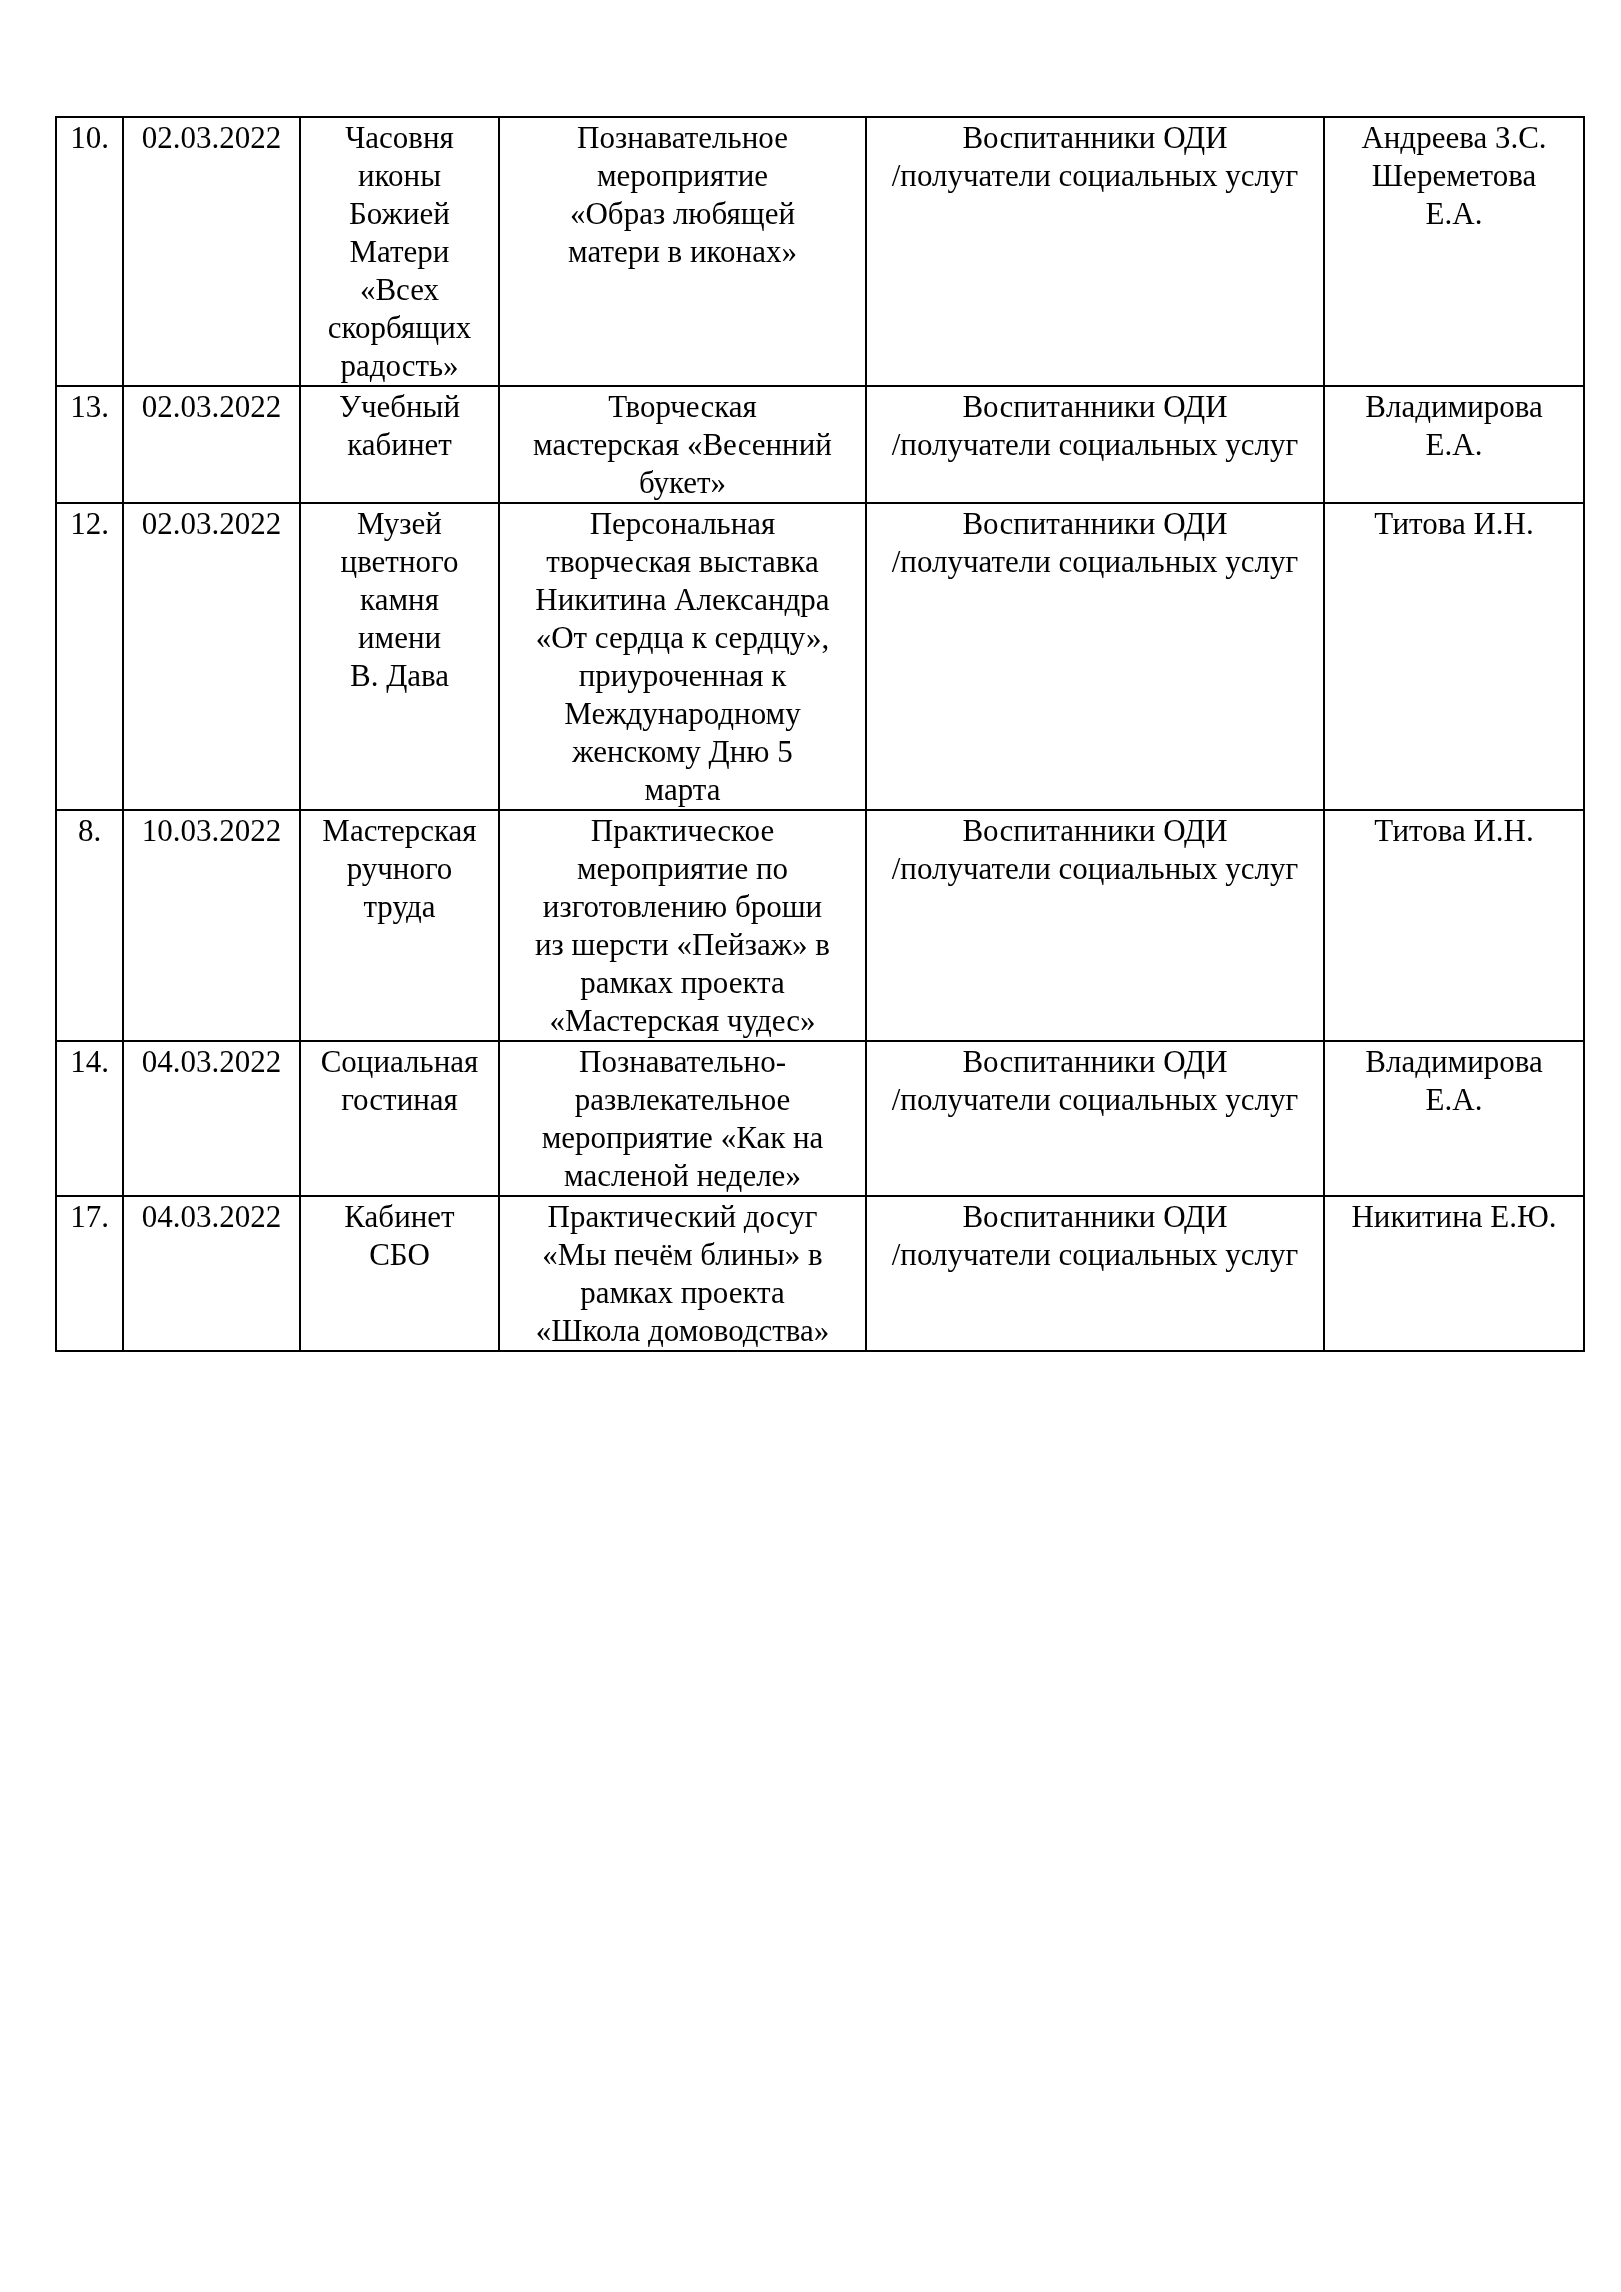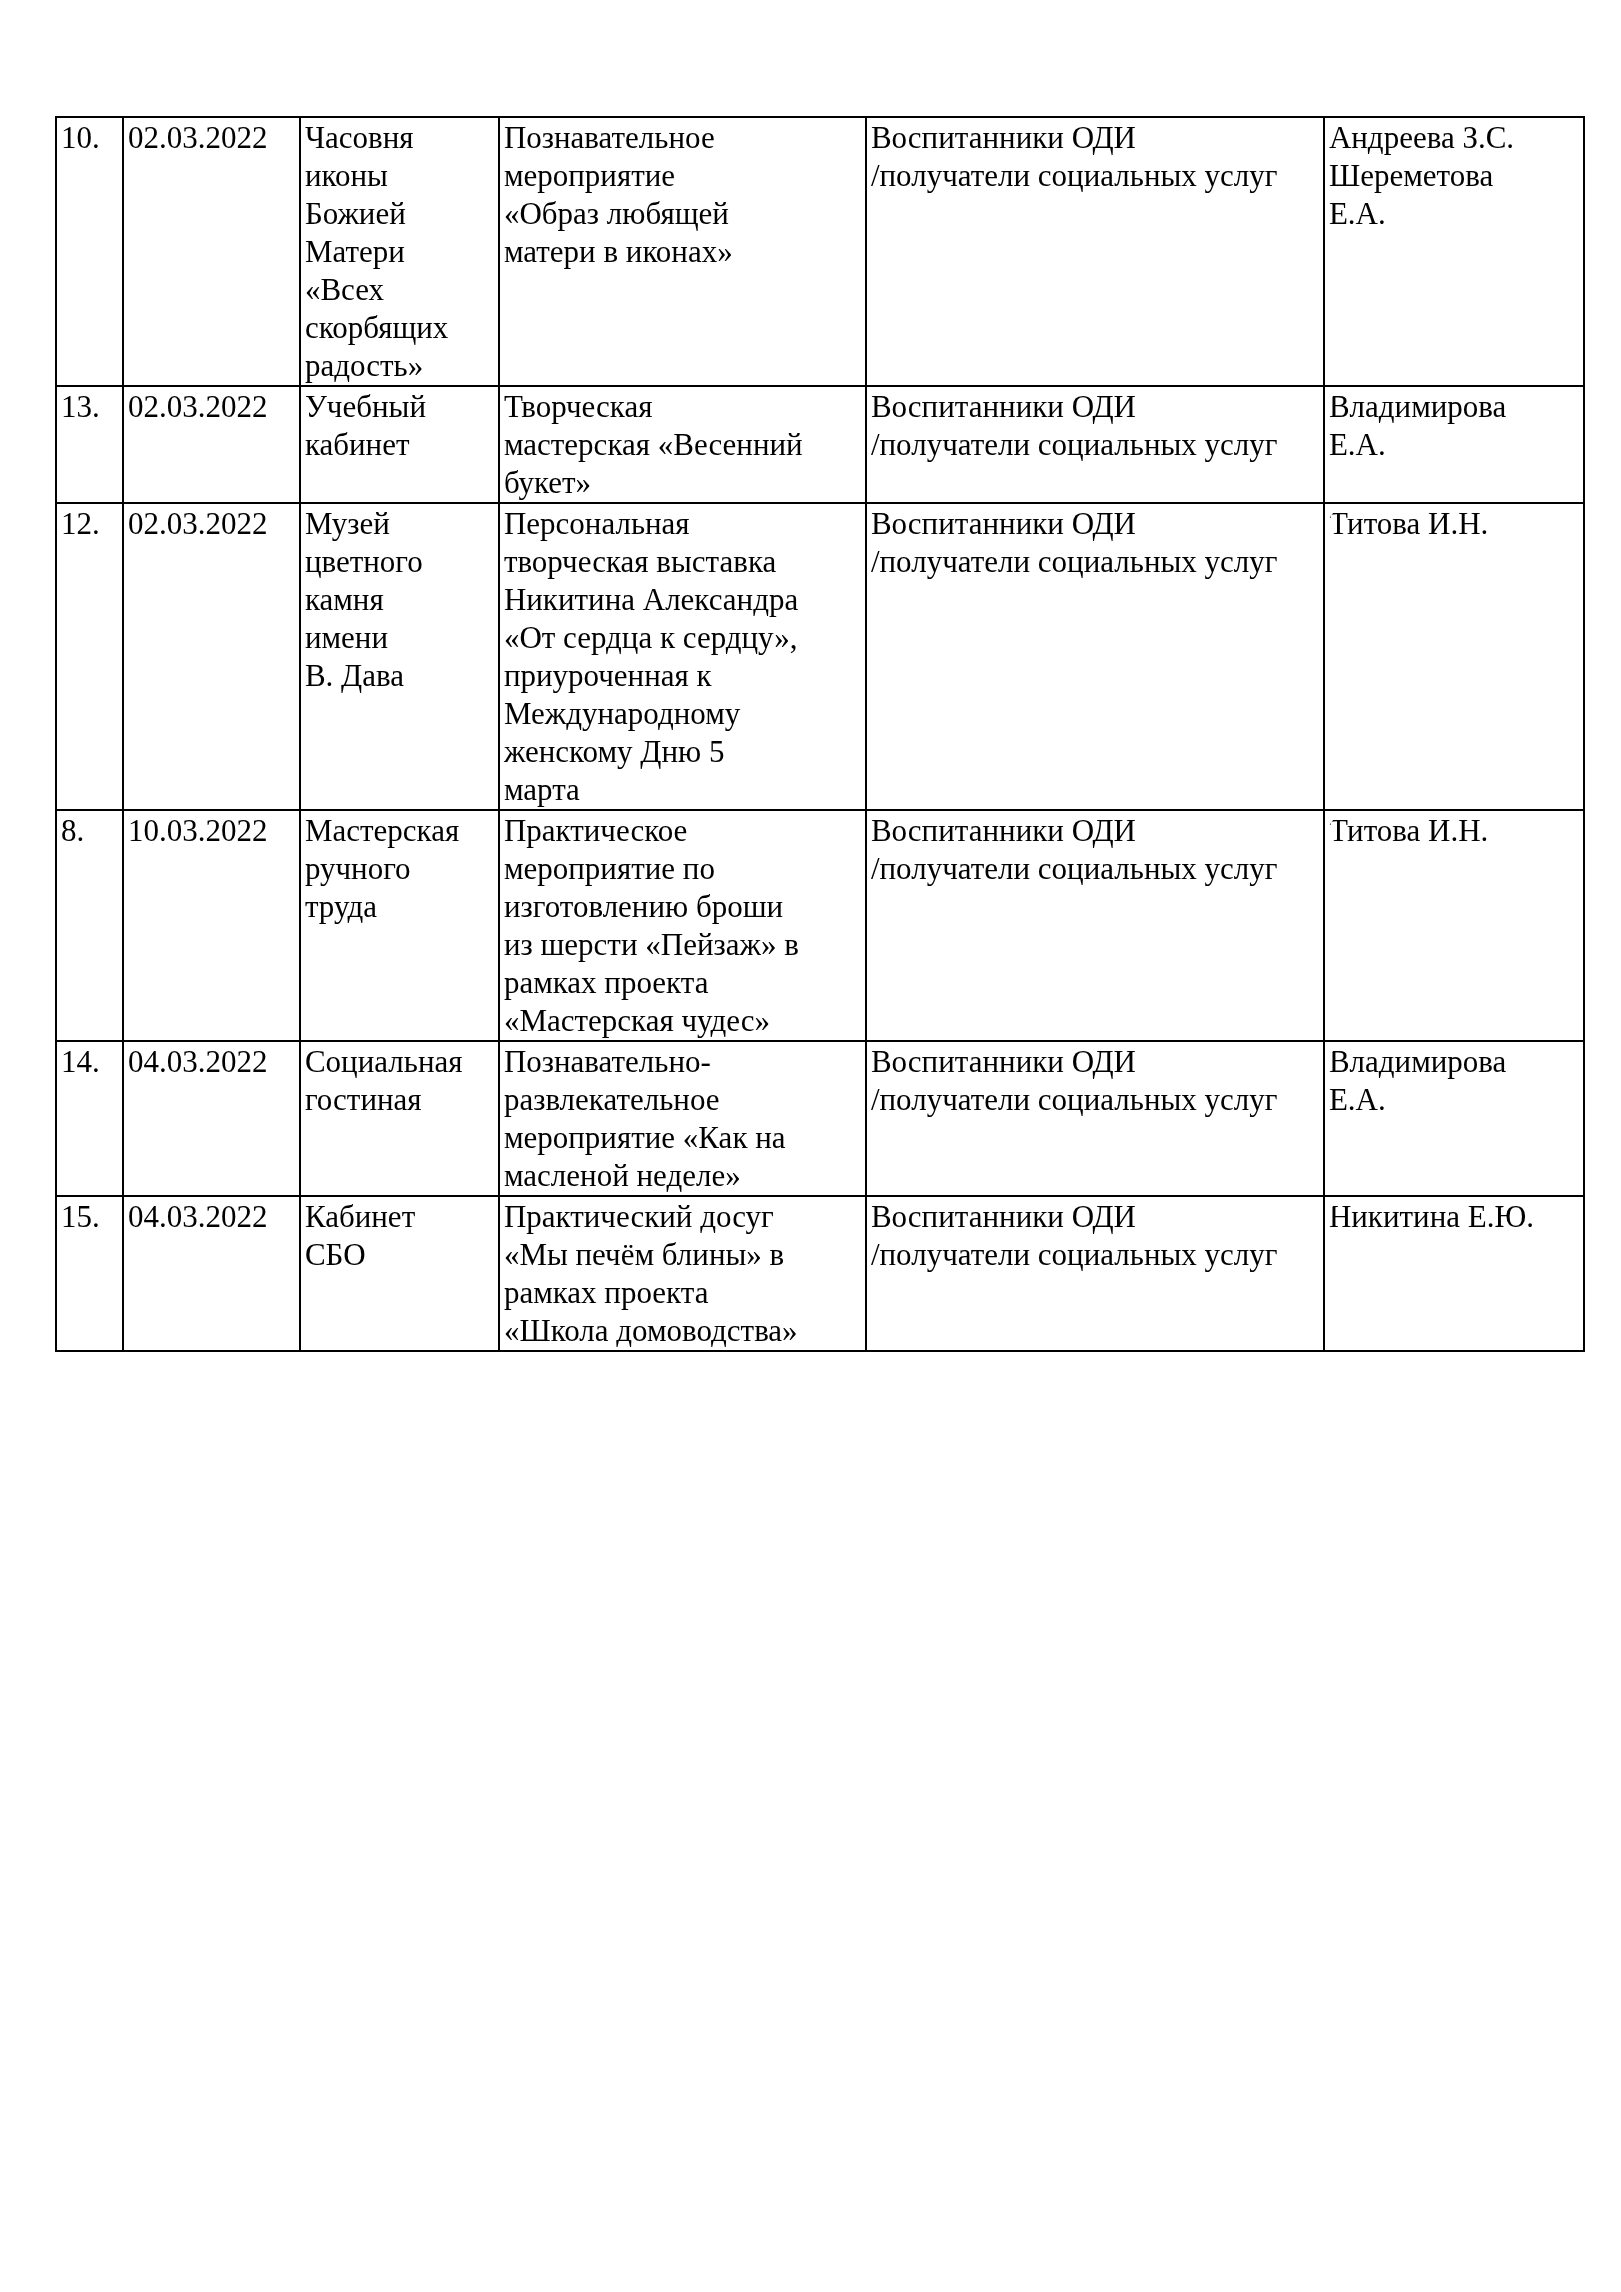--- a/index.html
+++ b/index.html
@@ -22,20 +22,21 @@
     border-collapse: collapse;
     table-layout: fixed;
     font-family: "Liberation Serif", "DejaVu Serif", serif;
     font-size: 31px;
     line-height: 38px;
     color: #000000;
   }
   table.events td {
     border: 2px solid #000000;
     vertical-align: top;
+    text-align: center;
     white-space: pre-line;
     padding: 1px 3.9px 0 3.9px;
     overflow: hidden;
   }
   table.events tr:first-child td {
     border-top: 2.9px solid #000000;
   }
   table.events tr:last-child td {
     border-bottom: 2.9px solid #000000;
   }
@@ -144,21 +145,21 @@
         <td>Познавательно-
 развлекательное
 мероприятие «Как на
 масленой неделе»</td>
         <td>Воспитанники ОДИ
 /получатели социальных услуг</td>
         <td>Владимирова
 Е.А.</td>
       </tr>
       <tr>
-        <td>15.</td>
+        <td>17.</td>
         <td>04.03.2022</td>
         <td>Кабинет
 СБО</td>
         <td>Практический досуг
 «Мы печём блины» в
 рамках проекта
 «Школа домоводства»</td>
         <td>Воспитанники ОДИ
 /получатели социальных услуг</td>
         <td>Никитина Е.Ю.</td>

